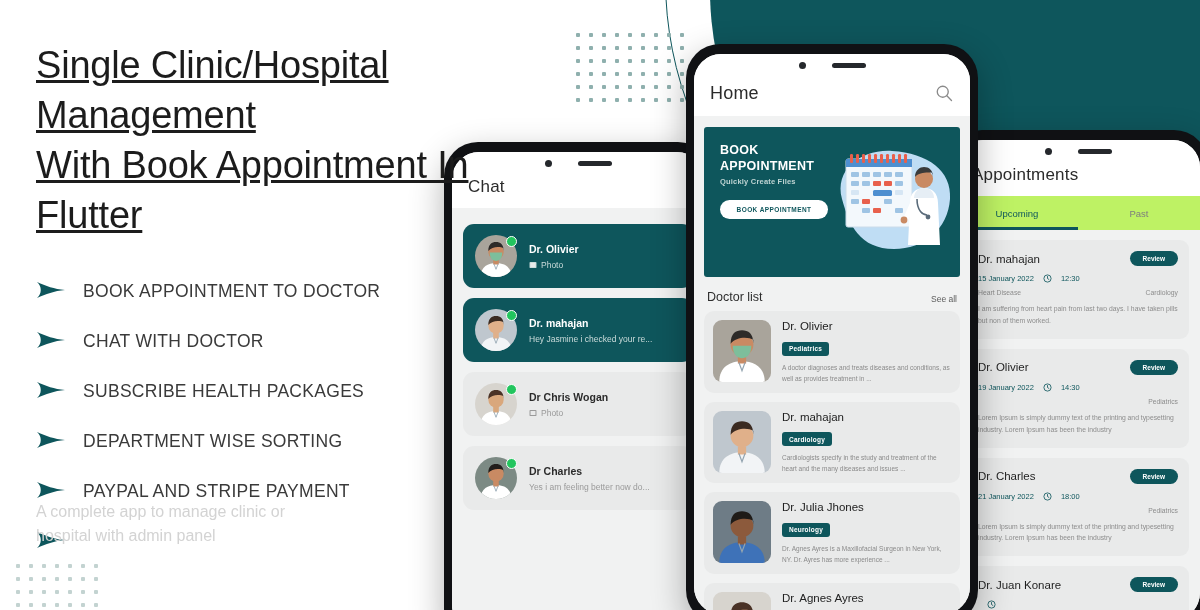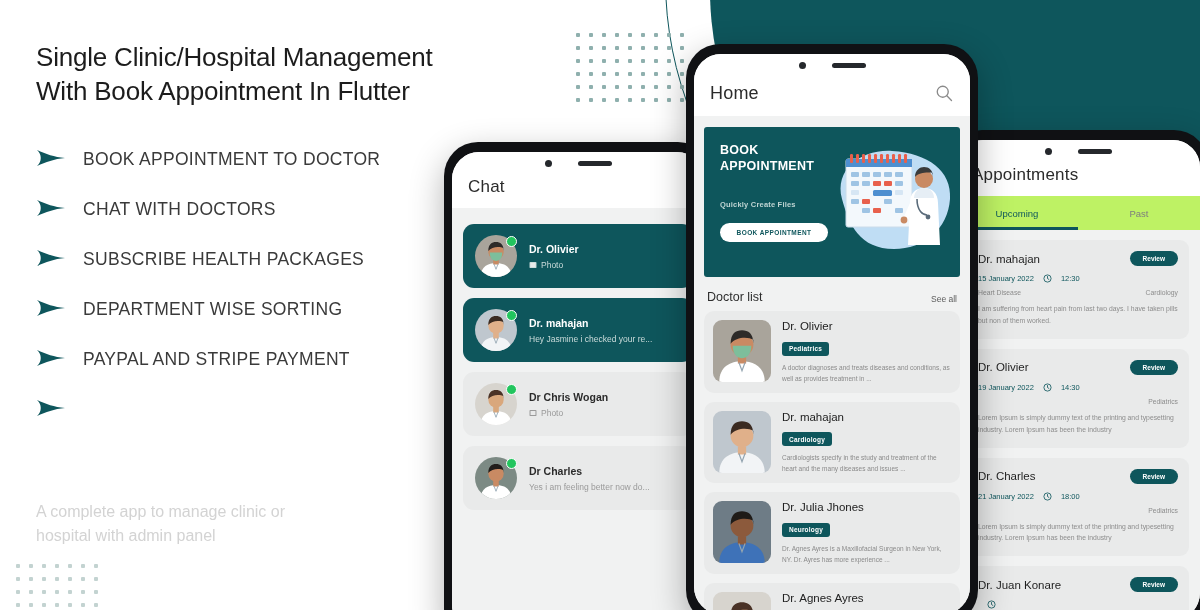--- a/index.html
+++ b/index.html
@@ -56,26 +56,27 @@
   .dots span {
     width: 4px; height: 4px; background: #8FB0AE; border-radius: 1px; display: block;
   }
   .dots.pale span { background: #C3D3D1; }
   #dots-top { left: 576px; top: 33px; grid-template-columns: repeat(9, 4px); }
   #dots-bottom { left: 16px; top: 564px; grid-template-columns: repeat(7, 4px); }
 
   
   .copy { position: absolute; left: 36px; top: 40px; z-index: 6; width: 520px; }
   .headline {
-    font-size: 26px;
+    font-size: 38px;
     line-height: 1.32;
     color: #1C1C1C;
     font-weight: 400;
     letter-spacing: -0.2px;
     white-space: pre-line;
+    text-decoration: underline;
   }
   .features { margin-top: 40px; list-style: none; }
   .feature {
     display: flex; align-items: flex-start;
     gap: 17px;
     height: 50px;
   }
   .arrow-icon { flex: 0 0 auto; width: 30px; height: 18px; display:block; }
   .feature-label {
     font-size: 17.5px;
@@ -128,21 +129,21 @@
   
   .promo {
     margin: 11px 10px 0 10px;
     background: #0E565C;
     border-radius: 3px;
     height: 150px;
     display: flex; overflow: hidden; position: relative;
   }
   .promo-left { padding: 16px 0 0 16px; width: 50%; }
   .promo-title { color: #fff; font-size: 12.5px; font-weight: bold; line-height: 1.25; letter-spacing: 0.3px; white-space: pre-line; }
-  .promo-sub { color: #BFD4D3; font-size: 7.5px; font-weight: bold; margin-top: 26px; letter-spacing: 0.2px; }
+  .promo-sub { color: #BFD4D3; font-size: 7.5px; font-weight: bold; margin-top: 3px; letter-spacing: 0.2px; }
   .promo-btn {
     margin-top: 14px;
     background: #ffffff; color: #0E565C;
     font-size: 6.5px; font-weight: bold; letter-spacing: 0.4px;
     padding: 6px 0; width: 108px; text-align: center;
     border-radius: 12px; border: none; cursor: pointer;
   }
   .promo-art { position: absolute; right: 4px; top: 14px; width: 132px; height: 120px; }
 
   .list-head {
@@ -320,21 +321,21 @@
         <li class="feature">
           <svg class="arrow-icon" viewBox="0 0 30 18">
             <path d="M1 1 C10 5 18 8 29 9 C18 10 10 13 1 17 C6 12.5 6 5.5 1 1 Z" fill="#0E565C"></path>
           </svg>
           <span class="feature-label">BOOK APPOINTMENT TO DOCTOR</span>
         </li>
         <li class="feature">
           <svg class="arrow-icon" viewBox="0 0 30 18">
             <path d="M1 1 C10 5 18 8 29 9 C18 10 10 13 1 17 C6 12.5 6 5.5 1 1 Z" fill="#0E565C"></path>
           </svg>
-          <span class="feature-label">CHAT WITH DOCTORS</span>
+          <span class="feature-label">CHAT WITH DOCTOR</span>
         </li>
         <li class="feature">
           <svg class="arrow-icon" viewBox="0 0 30 18">
             <path d="M1 1 C10 5 18 8 29 9 C18 10 10 13 1 17 C6 12.5 6 5.5 1 1 Z" fill="#0E565C"></path>
           </svg>
           <span class="feature-label">SUBSCRIBE HEALTH PACKAGES</span>
         </li>
         <li class="feature">
           <svg class="arrow-icon" viewBox="0 0 30 18">
             <path d="M1 1 C10 5 18 8 29 9 C18 10 10 13 1 17 C6 12.5 6 5.5 1 1 Z" fill="#0E565C"></path>

